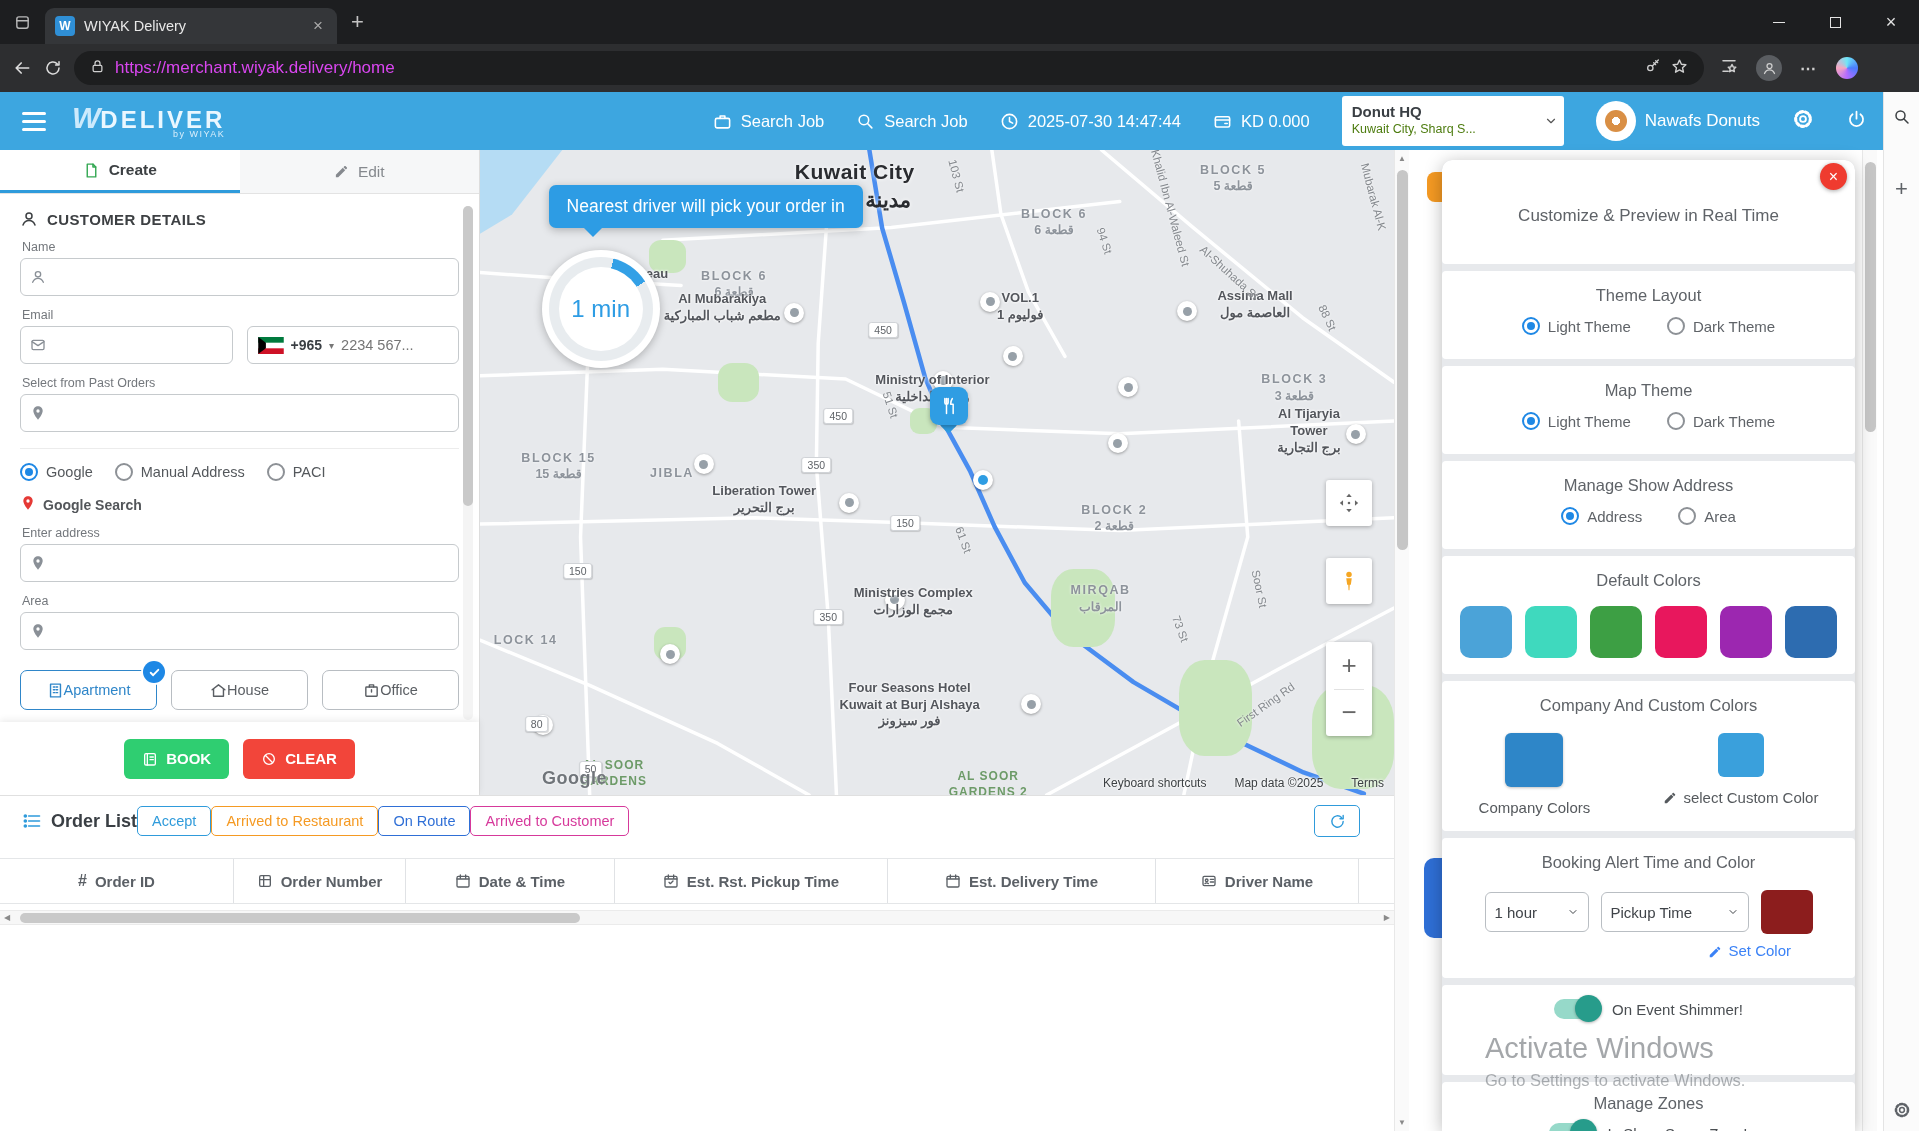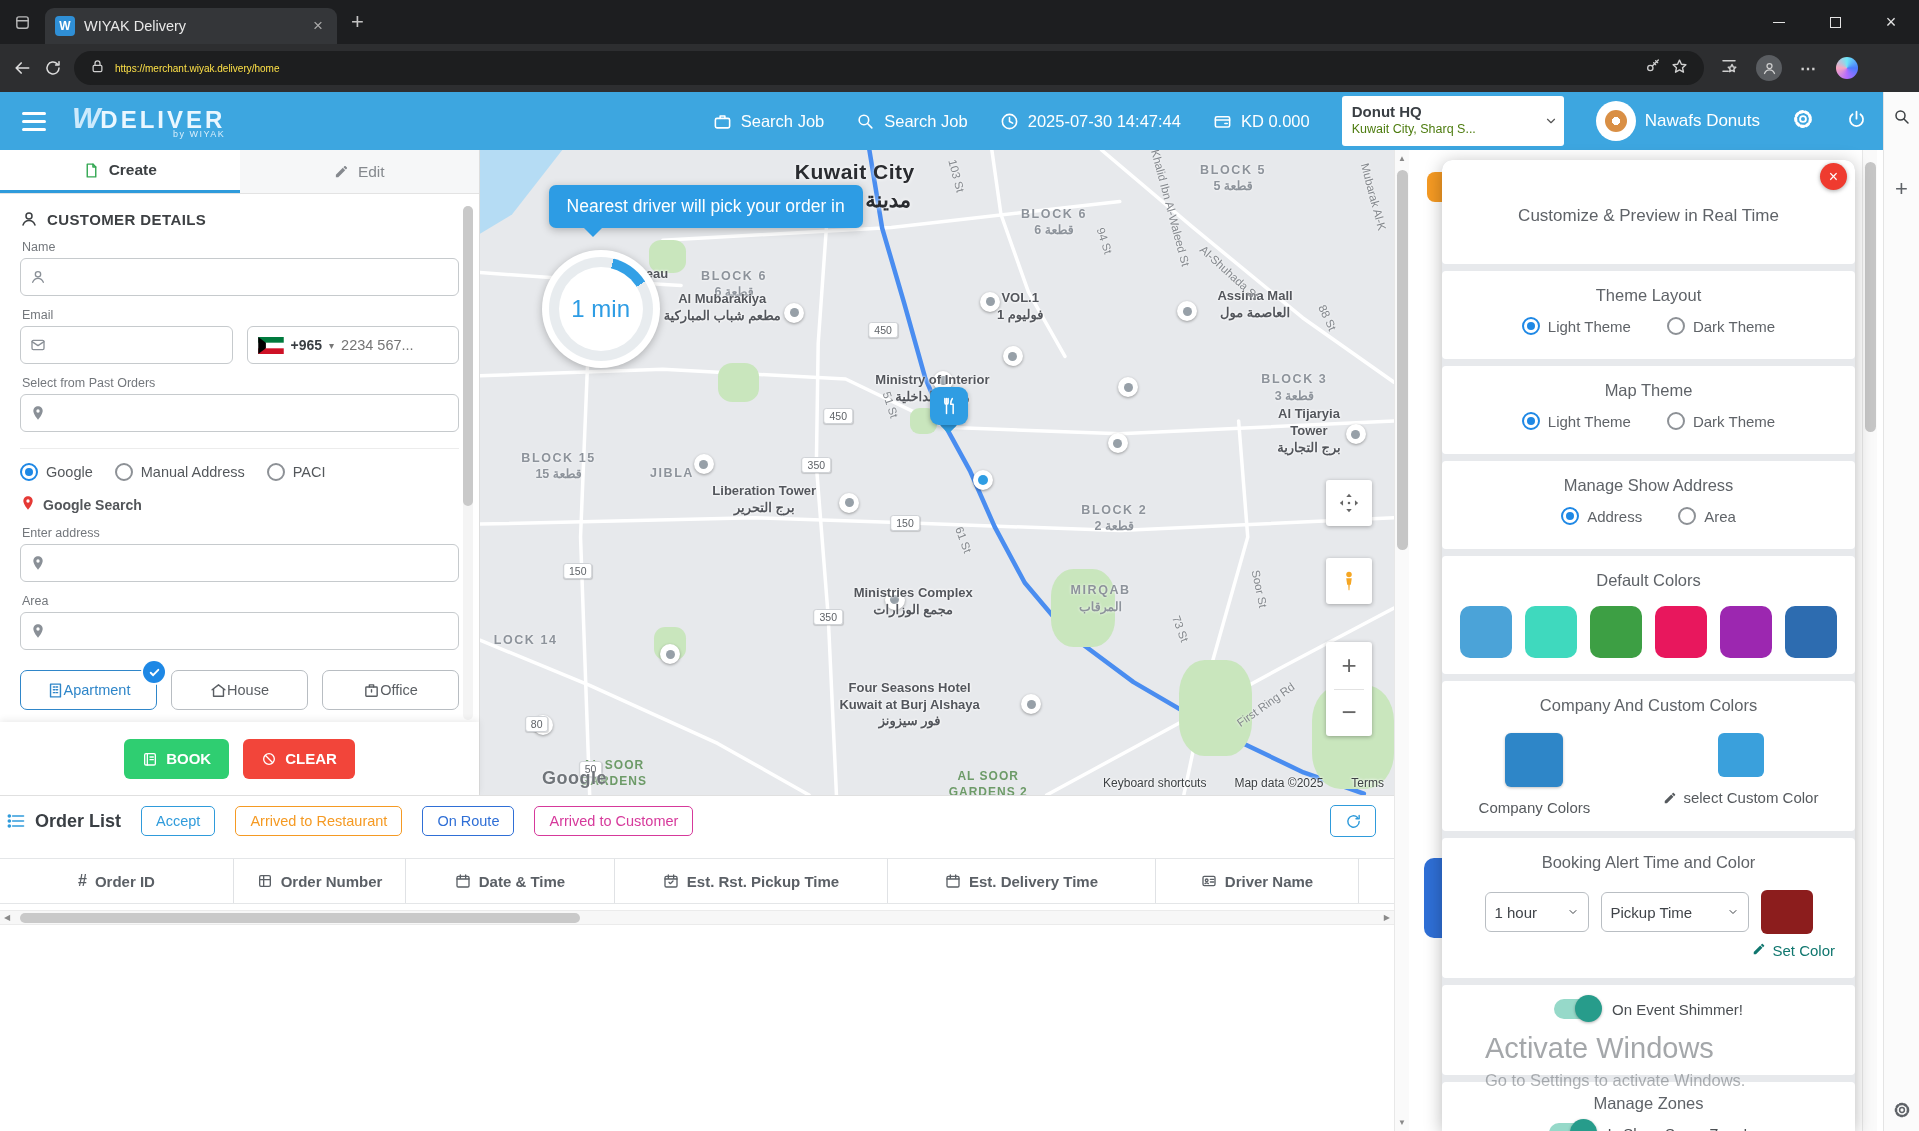--- a/index.html
+++ b/index.html
@@ -16,21 +16,21 @@
 .tab-close{color:#a9a9a9;font-size:17px;padding:0 4px}
 .newtab{font-size:22px;color:#c3c3c3;margin-left:14px}
 .win-controls{margin-left:auto;display:flex;height:100%}
 .wc{width:56px;display:flex;align-items:center;justify-content:center;color:#e3e3e3;font-size:18px}
 .wc i{display:block}
 .wc-min i{width:12px;border-top:1.5px solid #e3e3e3}
 .wc-max i{width:11px;height:11px;border:1.5px solid #e3e3e3}
 .addressbar{height:48px;background:#2d2e30;display:flex;align-items:center;padding:0 12px;gap:12px;color:#cfcfcf}
 .nav-ic{display:flex;color:#dcdcdc}
 .urlpill{flex:1;max-width:1630px;height:34px;background:#1d1e1f;border-radius:17px;display:flex;align-items:center;padding:0 16px;gap:10px}
-.url-text{font-size:10px;color:#fde047;flex:1;white-space:nowrap;overflow:hidden}
+.url-text{font-size:17px;color:#d946ef;flex:1;white-space:nowrap;overflow:hidden}
 .ab-right{display:flex;align-items:center;gap:18px;margin-left:4px}
 .avatar-sm{width:26px;height:26px;border-radius:50%;background:#5a5d61;display:flex;align-items:center;justify-content:center;color:#cfcfcf}
 .copilot{width:22px;height:22px;border-radius:50%;background:conic-gradient(#6ee7f7,#4a7dff,#b36bff,#f7a6c1,#6ee7f7)}
 
 
 .appheader{position:absolute;left:0;top:92px;width:1883px;height:58px;background:#3da6e0;display:flex;align-items:center;color:#fff;padding:0 16px;gap:20px;z-index:5}
 .hamburger{display:flex;flex-direction:column;gap:5px;padding:4px 6px}
 .hamburger i{display:block;width:24px;border-top:3px solid #fff;border-radius:2px}
 .logo{line-height:1}
 .logo-line{display:flex;align-items:baseline}
@@ -121,21 +121,21 @@
 .vscroll{position:absolute;top:150px;width:15px;height:981px;background:#fafafa;border-left:1px solid #e8e8e8;z-index:6}
 .vs-mid{left:1394px}.vs-page{left:1862px}
 .vs-arrow{width:100%;text-align:center;font-size:8px;color:#8a8a8a;padding:4px 0}
 .vs-thumb{position:absolute;left:2px;width:11px;background:#c6c6c6;border-radius:6px}
 .hscroll{position:absolute;top:114px;left:0;right:0;height:15px;background:#f7f7f7;border-top:1px solid #ebebeb;border-bottom:1px solid #ebebeb}
 .hs-thumb{position:absolute;left:20px;top:2px;width:560px;height:10px;background:#c9c9c9;border-radius:5px}
 .hs-arrow{position:absolute;top:2px;font-size:8px;color:#8a8a8a}
 
 
 .orders{position:absolute;left:0;top:795px;width:1394px;height:336px;background:#fff;border-top:1px solid #e0e0e0;z-index:4}
-.ol-head{height:50px;display:flex;align-items:center;padding:0 6px;gap:20px}
+.ol-head{height:50px;display:flex;align-items:center;padding:0 22px;}
 .ol-title{display:flex;align-items:center;gap:9px;font-size:18px;font-weight:700;color:#3a3f44}
 .fbtn{border:1.6px solid #888;border-radius:5px;background:#fff;padding:6px 14px;font-size:14.5px;font-weight:500;font-family:inherit;white-space:nowrap}
 .rbtn{margin-left:auto;margin-right:12px;width:46px;height:32px;border:1.6px solid #2f9bdb;color:#2f9bdb;border-radius:5px;background:#fff;display:flex;align-items:center;justify-content:center}
 .thead{position:absolute;top:62px;left:0;right:0;height:46px;border-top:1px solid #e4e6e8;border-bottom:1px solid #e4e6e8;display:flex;align-items:center}
 .th{display:flex;align-items:center;justify-content:center;gap:8px;font-size:15px;font-weight:700;color:#5b6066;height:100%;border-right:1px solid #e0e2e5}
 .th .hash{font-size:16px;font-weight:700}
 .w1{width:234px}.w2{width:172px}.w3{width:209px}.w4{width:273px}.w5{width:268px}.w6{width:203px}
 .thfill{flex:1;height:100%}
 
 
@@ -158,21 +158,21 @@
 .comp-row{display:flex;justify-content:space-around;margin-top:18px;align-items:flex-start}
 .comp-g{display:flex;flex-direction:column;align-items:center;gap:12px}
 .comp-swatch{width:58px;height:54px;border-radius:6px;box-shadow:0 1px 3px rgba(0,0,0,.25)}
 .cust-swatch{width:46px;height:44px;border-radius:6px;box-shadow:0 1px 3px rg ba(0,0,0,.25)}
 .cap{font-size:15px;color:#55595d;display:flex;align-items:center;gap:6px}
 .cbooking{height:140px}
 .bk-row{display:flex;justify-content:center;align-items:center;gap:12px;margin-top:18px}
 .selbox{height:40px;border:1px solid #b9bec3;border-radius:6px;display:flex;align-items:center;justify-content:space-between;padding:0 9px;font-size:15px;color:#3f4348;background:#fff}
 .sel1{width:104px}.sel2{width:148px}
 .bk-swatch{width:52px;height:44px;border-radius:6px}
-.setcolor{display:flex;justify-content:flex-end;margin-right:20px;margin-top:8px;font-size:15px;color:#0f766e;align-items:flex-start;gap:6px}
+.setcolor{display:flex;justify-content:flex-end;margin-right:64px;margin-top:8px;font-size:15px;color:#3b82f6;align-items:flex-end;gap:6px}
 .cshimmer{height:90px}
 .tgl-row{display:flex;justify-content:center;align-items:center;gap:12px;margin-top:14px}
 .toggle{width:46px;height:20px;border-radius:10px;background:#96d9c9;position:relative;flex-shrink:0}
 .knob{position:absolute;right:-2px;top:-4px;width:27px;height:27px;border-radius:50%;background:#279c8b;box-shadow:0 1px 3px rgba(0,0,0,.3)}
 .tgl-label{font-size:15px;color:#4a4e52}
 .czones{flex:1}
 .czones .stitle{padding-top:12px}
 .czones .tgl-row{margin-top:10px}
 .pclose{position:absolute;top:3px;right:8px;width:27px;height:27px;border-radius:50%;background:#ef3b2f;color:#fff;display:flex;align-items:center;justify-content:center;font-size:16px;box-shadow:0 1px 4px rgba(0,0,0,.35);z-index:22;border:none}
 

